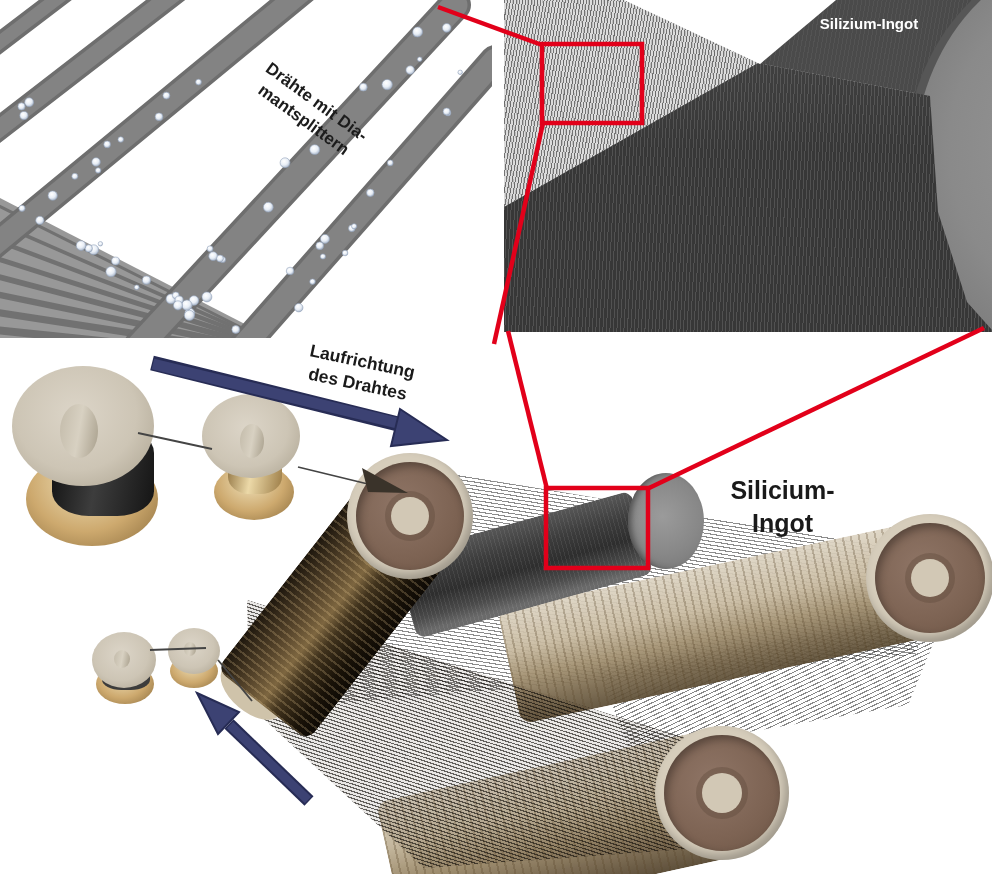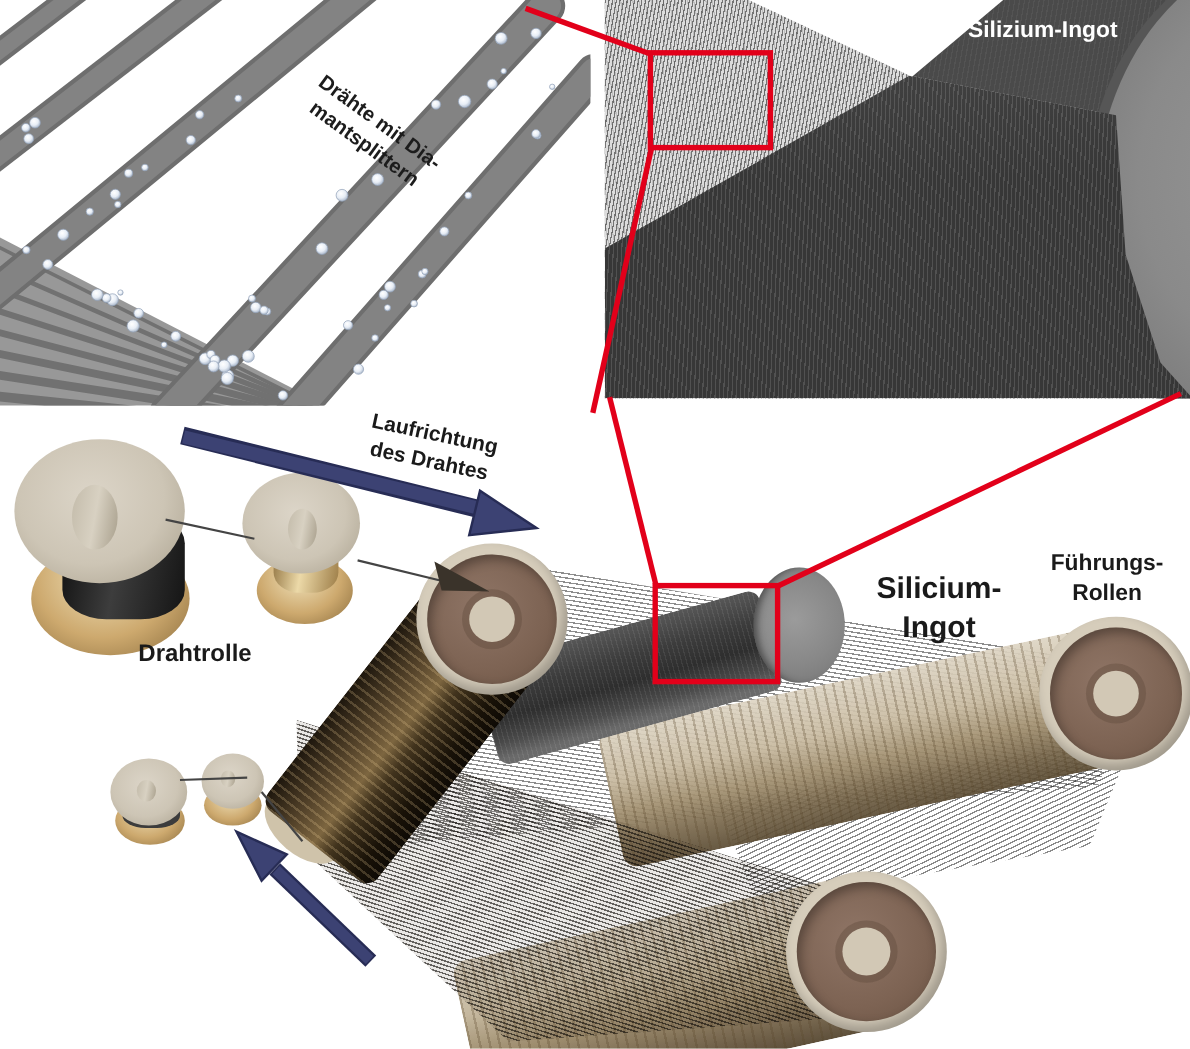--- a/index.html
+++ b/index.html
@@ -23,21 +23,21 @@
   #iz-end{left:409px;top:-45px;width:350px;height:430px;border-radius:50%;
     background:radial-gradient(circle at 60% 45%, #9a9a9a, #8a8a8a 55%, #787878 82%, #6e6e6e);}
   #iz-side{left:0;top:0;width:488px;height:332px;
     background:#373737;
     background-image:
       linear-gradient(to bottom, rgba(255,255,255,.08), rgba(0,0,0,0) 45%),
       repeating-linear-gradient(93deg, rgba(210,210,210,.17) 0 1px, rgba(0,0,0,0) 1px 3.5px);
     clip-path:polygon(0 207px,254px 63px,426px 96px,434px 212px,463px 302px,488px 330px,488px 332px,0 332px);}
   #iz-white{left:0;top:0;width:488px;height:332px;background:#fff;
     clip-path:polygon(120px 0,332px 0,256px 64px);}
-  #iz-label{left:295px;top:14px;width:140px;font-size:19px;color:#fff;}
+  #iz-label{left:295px;top:14px;width:140px;font-size:15px;color:#fff;}
 
   
   #inset-wires-label{left:252px;top:42px;width:175px;font-size:17px;color:#1c1c1c;
     transform:rotate(36deg);transform-origin:0 0;z-index:9;}
 
   
   .web{left:0;top:0;width:992px;height:874px;}
   #web-upper{z-index:2;
     background-image:repeating-linear-gradient(9deg, rgba(25,25,25,.5) 0 1.1px, rgba(0,0,0,0) 1.1px 3.6px);
     clip-path:polygon(418px 468px,955px 558px,915px 655px,300px 706px,264px 636px);}
@@ -170,26 +170,21 @@
   <div id="spool-b1-disc" class="abs disc"></div>
   <div id="spool-b1-hub" class="abs hub"></div>
   <div id="spool-b2-flange" class="abs flange"></div>
   <div id="spool-b2-disc" class="abs disc"></div>
   <div id="spool-b2-hub" class="abs hub"></div>
 
   <div id="label-direction" class="lbl">
     <span>Laufrichtung</span>
     <span>des Drahtes</span>
   </div>
-  <div id="label-spool" class="lbl">Drahtrolle</div>
   <div id="label-ingot" class="lbl">Silicium-Ingot</div>
-  <div id="label-rollers" class="lbl">
-    <span>Führungs-</span>
-    <span>Rollen</span>
-  </div>
 
   <svg id="overlay" viewBox="0 0 992 874">
     <defs>
       <radialGradient id="beadG" cx="40%" cy="35%" r="70%">
         <stop offset="0%" stop-color="#ffffff"></stop>
         <stop offset="55%" stop-color="#e8eef6"></stop>
         <stop offset="100%" stop-color="#a4b2c6"></stop>
       </radialGradient>
       <clipPath id="insetClip">
           <rect x="0" y="0" width="492" height="338"></rect>

